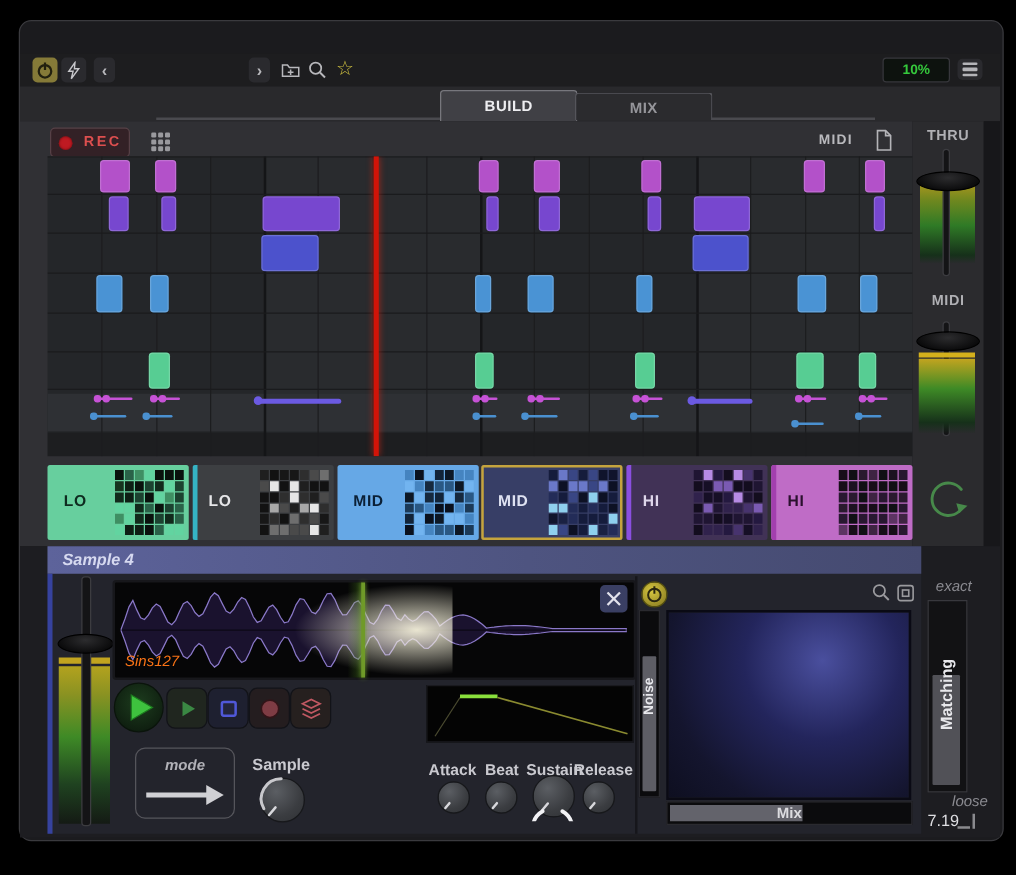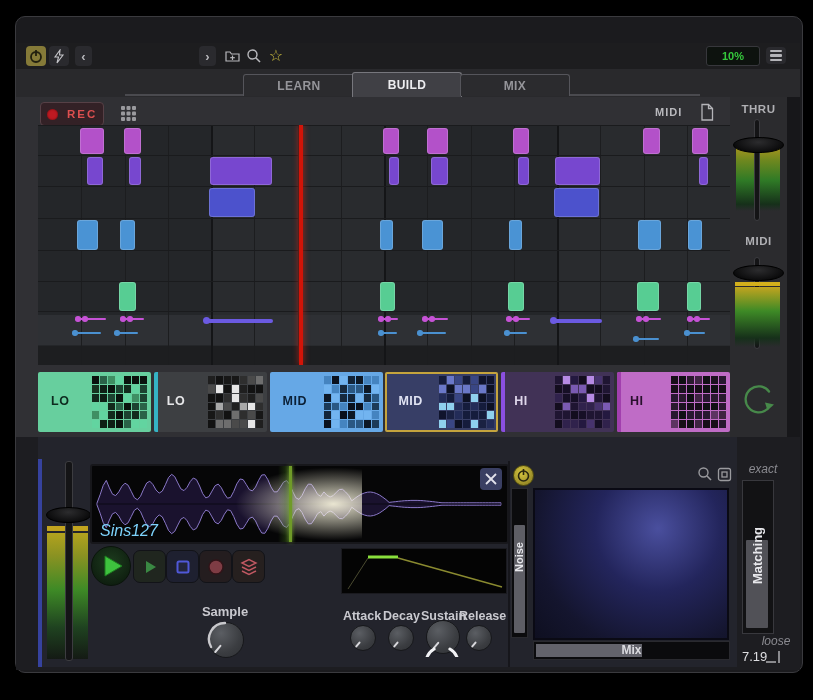--- a/index.html
+++ b/index.html
@@ -55,21 +55,21 @@
   .phead{position:absolute;left:38px;top:437px;width:699px;height:22px;
          background:linear-gradient(90deg,#5d639b,#4e5480 55%,#454a70);color:#d6d9f0;
          font-style:italic;font-weight:bold;font-size:13px;line-height:22px;padding-left:12px;box-sizing:border-box;}
   .bluestrip{position:absolute;left:38px;top:459px;width:4px;height:208px;background:#36429e;}
   .ftrack{position:absolute;background:#141416;border:1px solid #3c3c40;border-radius:3px;}
   .fthumb{position:absolute;border-radius:50%;background:radial-gradient(ellipse at 50% 30%,#2c2c2e,#0a0a0b 75%);
           border:1px solid #000;}
   .meter{position:absolute;}
   .wavebox{position:absolute;left:90px;top:464px;width:415px;height:76px;background:#060607;
            border:2px solid #17171b;border-radius:3px;}
-  .wavename{position:absolute;left:100px;top:522px;color:#7dd3fc;font-style:italic;font-size:16px;}
+  .wavename{position:absolute;left:100px;top:522px;color:#f97316;font-style:italic;font-size:12px;}
   .closebtn{position:absolute;left:480px;top:468px;width:22px;height:22px;background:#3a3f63;
             border-radius:4px;display:flex;align-items:center;justify-content:center;}
   .sqbtn{position:absolute;width:31px;height:31px;border-radius:7px;background:#1f2026;
          border:1px solid #121318;display:flex;align-items:center;justify-content:center;}
   .modebox{position:absolute;left:108px;top:598px;width:80px;height:57px;border:1.5px solid #55555b;
            border-radius:8px;box-sizing:border-box;}
   .modelabel{position:absolute;left:0;top:6px;width:100%;text-align:center;color:#b2b2b8;
              font-style:italic;font-weight:bold;font-size:12px;}
   .knob{position:absolute;border-radius:50%;border:1px solid #17181b;
         background:radial-gradient(circle at 35% 30%,#5b5e63,#3b3d41 60%,#2e3034);}
@@ -136,23 +136,20 @@
     <span>10%</span>
   </div>
   <div class="tbtn" style="left:766px;top:47px;width:20px;height:17px;background:#2a2a2e;flex-direction:column;gap:2px;">
     <div class="hbar" style="position:static;width:12px;"></div>
     <div class="hbar" style="position:static;width:12px;"></div>
     <div class="hbar" style="position:static;width:12px;"></div>
   </div>
 
   <div class="tabstrip"></div>
   <div class="tabline"></div>
-  <div class="tab" style="left:243px;top:74px;width:110px;height:21px;">
-      <span>LEARN</span>
-    </div>
   <div class="tab active" style="left:352px;top:72px;width:108px;height:24px;">
       <span>BUILD</span>
     </div>
   <div class="tab" style="left:460px;top:74px;width:108px;height:21px;">
       <span>MIX</span>
     </div>
 
   <div class="mainbg"></div>
   <div class="sidebarbg"></div>
   <div class="rmargin"></div>
@@ -583,20 +580,21 @@
   <div class="fthumb" style="left:733px;top:265px;width:49px;height:14px;"></div>
 
   <div class="a" style="left:739px;top:379px;width:40px;height:40px;">
     <svg width="40" height="40" viewBox="0 0 40 40">
       <path d="M28.4 30 A13 13 0 1 1 30 12.5" fill="none" stroke="#47894a" stroke-width="2.3" stroke-linecap="round"></path>
       <polygon points="28.4,31.5 35,25.5 26,23.5" fill="#47894a"></polygon>
     </svg>
   </div>
 
   <div class="panel"></div>
+  <div class="phead">Sample 4</div>
   <div class="bluestrip"></div>
 
   <div class="meter" style="left:47px;top:533px;width:41px;height:126px;background:linear-gradient(180deg,#b3a21e 0%,#8a9222 18%,#3e8a26 45%,#1f4220 75%,#141a14 100%);"></div>
   <div class="a" style="left:47px;top:526px;width:41px;height:5px;background:#c2a41f;"></div>
   <div class="ftrack" style="left:65px;top:461px;width:6px;height:198px;"></div>
   <div class="fthumb" style="left:46px;top:507px;width:43px;height:14px;"></div>
 
   <div class="wavebox">
     <svg width="415" height="76" viewBox="0 0 415 76">
       <path id="wavepath" fill="rgba(44,30,78,.55)" stroke="#8a78c8" stroke-width="1" d="M5.0 37.0 L8.1 28.8 L11.2 19.5 L14.3 14.4 L17.4 21.9 L20.5 28.2 L23.6 29.6 L26.8 25.9 L29.9 20.3 L33.0 17.2 L36.1 19.2 L39.2 25.3 L42.3 31.6 L45.4 33.8 L48.5 30.3 L51.6 23.2 L54.7 17.0 L57.8 15.2 L60.9 18.5 L64.0 24.0 L67.2 27.1 L70.3 25.1 L73.4 18.7 L76.5 11.6 L79.6 8.3 L82.7 10.6 L85.8 16.9 L88.9 22.9 L92.0 24.6 L95.1 21.3 L98.2 15.6 L101.3 12.0 L104.4 13.6 L107.6 20.0 L110.7 27.6 L113.8 31.9 L116.9 30.6 L120.0 25.1 L123.1 19.7 L126.2 18.1 L129.3 21.7 L132.4 27.8 L135.5 32.2 L138.6 31.4 L141.7 25.5 L144.8 17.9 L148.0 13.0 L151.1 13.6 L154.2 18.4 L157.3 23.6 L160.4 24.9 L163.5 21.1 L166.6 14.4 L169.7 9.0 L172.8 8.7 L175.9 13.7 L179.0 21.0 L182.1 25.9 L185.2 25.8 L188.4 21.2 L191.5 16.1 L194.6 14.6 L197.7 18.4 L200.8 25.7 L203.9 31.9 L207.0 33.4 L210.1 29.4 L213.2 22.8 L216.3 18.1 L219.4 18.3 L222.5 22.9 L225.6 28.4 L228.8 30.4 L231.9 25.9 L235.0 29.3 L238.1 31.0 L241.2 29.6 L244.3 26.3 L247.4 23.5 L250.5 23.3 L253.6 26.0 L256.7 29.4 L259.8 34.8 L262.9 32.4 L266.0 30.2 L269.2 28.3 L272.3 27.0 L275.4 26.2 L278.5 26.0 L281.6 26.5 L284.7 27.6 L287.8 29.2 L290.9 31.3 L294.0 33.6 L297.1 36.4 L300.2 36.0 L303.3 35.7 L306.4 35.3 L309.6 35.0 L312.7 34.7 L315.8 34.6 L318.9 34.4 L322.0 34.4 L325.1 34.4 L328.2 34.5 L331.3 34.7 L334.4 35.0 L337.5 35.3 L340.6 35.6 L343.7 36.0 L346.8 36.4 L350.0 36.8 L353.1 36.8 L356.2 36.8 L359.3 36.8 L362.4 36.8 L365.5 36.8 L368.6 36.8 L371.7 36.8 L374.8 36.8 L377.9 36.8 L381.0 36.8 L384.1 36.8 L387.2 36.8 L390.4 36.8 L393.5 36.8 L396.6 36.8 L399.7 36.8 L402.8 36.8 L405.9 36.8 L409.0 36.8 L409.0 39.2 L405.9 39.2 L402.8 39.2 L399.7 39.2 L396.6 39.2 L393.5 39.2 L390.4 39.2 L387.2 39.2 L384.1 39.2 L381.0 39.2 L377.9 39.2 L374.8 39.2 L371.7 39.2 L368.6 39.2 L365.5 39.2 L362.4 39.2 L359.3 39.2 L356.2 39.2 L353.1 39.2 L350.0 39.2 L346.8 39.6 L343.7 40.0 L340.6 40.4 L337.5 40.7 L334.4 41.0 L331.3 41.3 L328.2 41.5 L325.1 41.6 L322.0 41.6 L318.9 41.6 L315.8 41.4 L312.7 41.3 L309.6 41.0 L306.4 40.7 L303.3 40.3 L300.2 40.0 L297.1 39.6 L294.0 42.4 L290.9 44.7 L287.8 46.8 L284.7 48.4 L281.6 49.5 L278.5 50.0 L275.4 49.8 L272.3 49.0 L269.2 47.7 L266.0 45.8 L262.9 43.6 L259.8 41.2 L256.7 46.6 L253.6 50.0 L250.5 52.7 L247.4 52.5 L244.3 49.7 L241.2 46.4 L238.1 45.0 L235.0 46.7 L231.9 50.1 L228.8 45.6 L225.6 47.6 L222.5 53.1 L219.4 57.7 L216.3 57.9 L213.2 53.2 L210.1 46.6 L207.0 42.6 L203.9 44.1 L200.8 50.3 L197.7 57.6 L194.6 61.4 L191.5 59.9 L188.4 54.8 L185.2 50.2 L182.1 50.1 L179.0 55.0 L175.9 62.3 L172.8 67.3 L169.7 67.0 L166.6 61.6 L163.5 54.9 L160.4 51.1 L157.3 52.4 L154.2 57.6 L151.1 62.4 L148.0 63.0 L144.8 58.1 L141.7 50.5 L138.6 44.6 L135.5 43.8 L132.4 48.2 L129.3 54.3 L126.2 57.9 L123.1 56.3 L120.0 50.9 L116.9 45.4 L113.8 44.1 L110.7 48.4 L107.6 56.0 L104.4 62.4 L101.3 64.0 L98.2 60.4 L95.1 54.7 L92.0 51.4 L88.9 53.1 L85.8 59.1 L82.7 65.4 L79.6 67.7 L76.5 64.4 L73.4 57.3 L70.3 50.9 L67.2 48.9 L64.0 52.0 L60.9 57.5 L57.8 60.8 L54.7 59.0 L51.6 52.8 L48.5 45.7 L45.4 42.2 L42.3 44.4 L39.2 50.7 L36.1 56.8 L33.0 58.8 L29.9 55.7 L26.8 50.1 L23.6 46.4 L20.5 47.8 L17.4 54.1 L14.3 61.6 L11.2 56.5 L8.1 47.2 L5.0 39.0 Z"></path>
@@ -637,36 +635,43 @@
   <div class="sqbtn" style="left:232px;top:550px;background:#26201f;">
     <svg width="20" height="20" viewBox="0 0 20 20">
       <g fill="none" stroke="#c05862" stroke-width="1.4">
         <path d="M3 6 L10 2.5 L17 6 L10 9.5 Z"></path>
         <path d="M3 10 L10 13.5 L17 10"></path>
         <path d="M3 14 L10 17.5 L17 14"></path>
       </g>
     </svg>
   </div>
 
+  <div class="modebox">
+    <div class="modelabel">mode</div>
+    <svg width="70" height="22" viewBox="0 0 70 22" style="position:absolute;left:4px;top:26px;">
+      <line x1="4" y1="11" x2="54" y2="11" stroke="#d0d0d4" stroke-width="4"></line>
+      <polygon points="52,3 66,11 52,19" fill="#d0d0d4"></polygon>
+    </svg>
+  </div>
   <div class="ctllabel" style="left:201px;top:604px;width:48px;font-size:13px;">Sample</div>
   <div class="knob" style="left:208px;top:622px;width:34px;height:34px;"></div>
   <svg width="44" height="44" viewBox="0 0 44 44" style="position:absolute;left:203px;top:617px;pointer-events:none;">
     <path d="M8.1 30 A16 16 0 0 1 22 6" fill="none" stroke="#c8c8cc" stroke-width="2.4" stroke-linecap="round"></path>
   </svg>
 
   <div class="envbox">
     <svg width="164" height="44" viewBox="0 0 164 44">
       <path d="M6 40 L26 9" stroke="#4a4a30" stroke-width="1" fill="none"></path>
       <path d="M26 8 L56 8" stroke="#8ae03c" stroke-width="3" fill="none"></path>
       <path d="M56 9 L160 38" stroke="#8a8a30" stroke-width="1.4" fill="none"></path>
     </svg>
   </div>
 
   <div class="ctllabel" style="left:340px;top:609px;width:44px;">Attack</div>
-  <div class="ctllabel" style="left:383px;top:609px;width:37px;">Decay</div>
+  <div class="ctllabel" style="left:383px;top:609px;width:37px;">Beat</div>
   <div class="ctllabel" style="left:421px;top:609px;width:45px;">Sustain</div>
   <div class="ctllabel" style="left:459px;top:609px;width:42px;">Release</div>
   <div class="knob" style="left:350px;top:625px;width:24px;height:24px;"></div>
   <div class="knob" style="left:388px;top:625px;width:24px;height:24px;"></div>
   <div class="knob" style="left:426px;top:620px;width:32px;height:32px;"></div>
   <svg width="42" height="42" viewBox="0 0 42 42" style="position:absolute;left:421px;top:615px;pointer-events:none;">
     <path d="M28.9 34 A16 16 0 1 1 13.1 34" fill="none" stroke="#f2f2f5" stroke-width="3" stroke-linecap="round"></path>
   </svg>
   <div class="knob" style="left:466px;top:625px;width:24px;height:24px;"></div>
 

